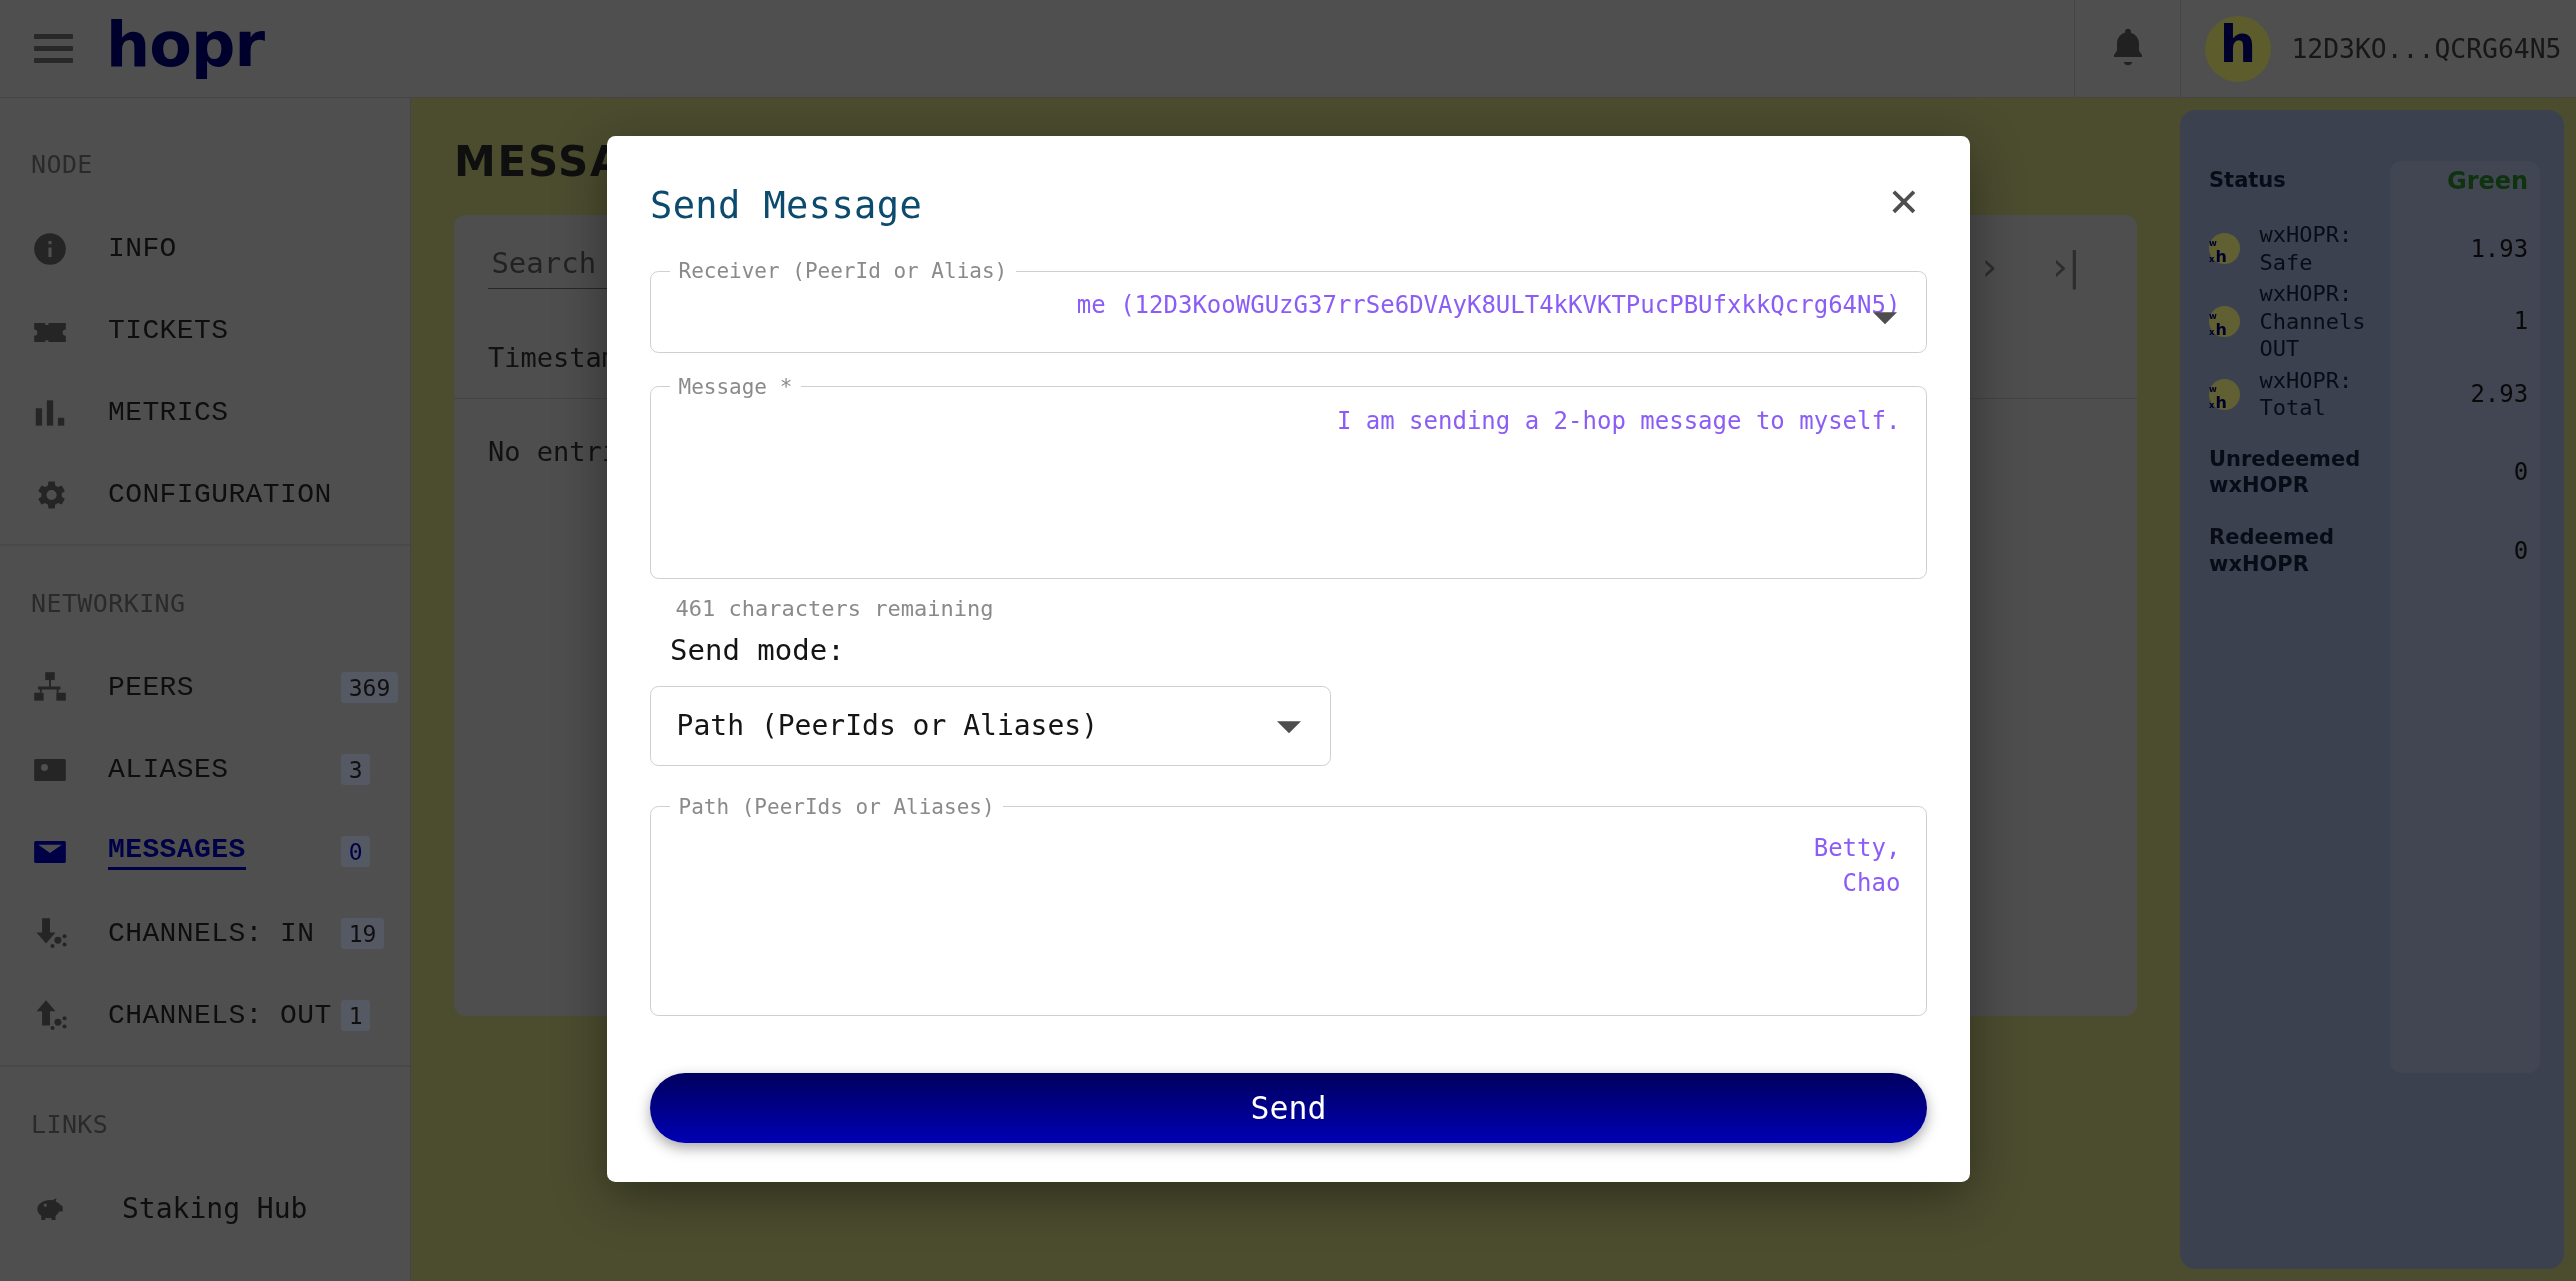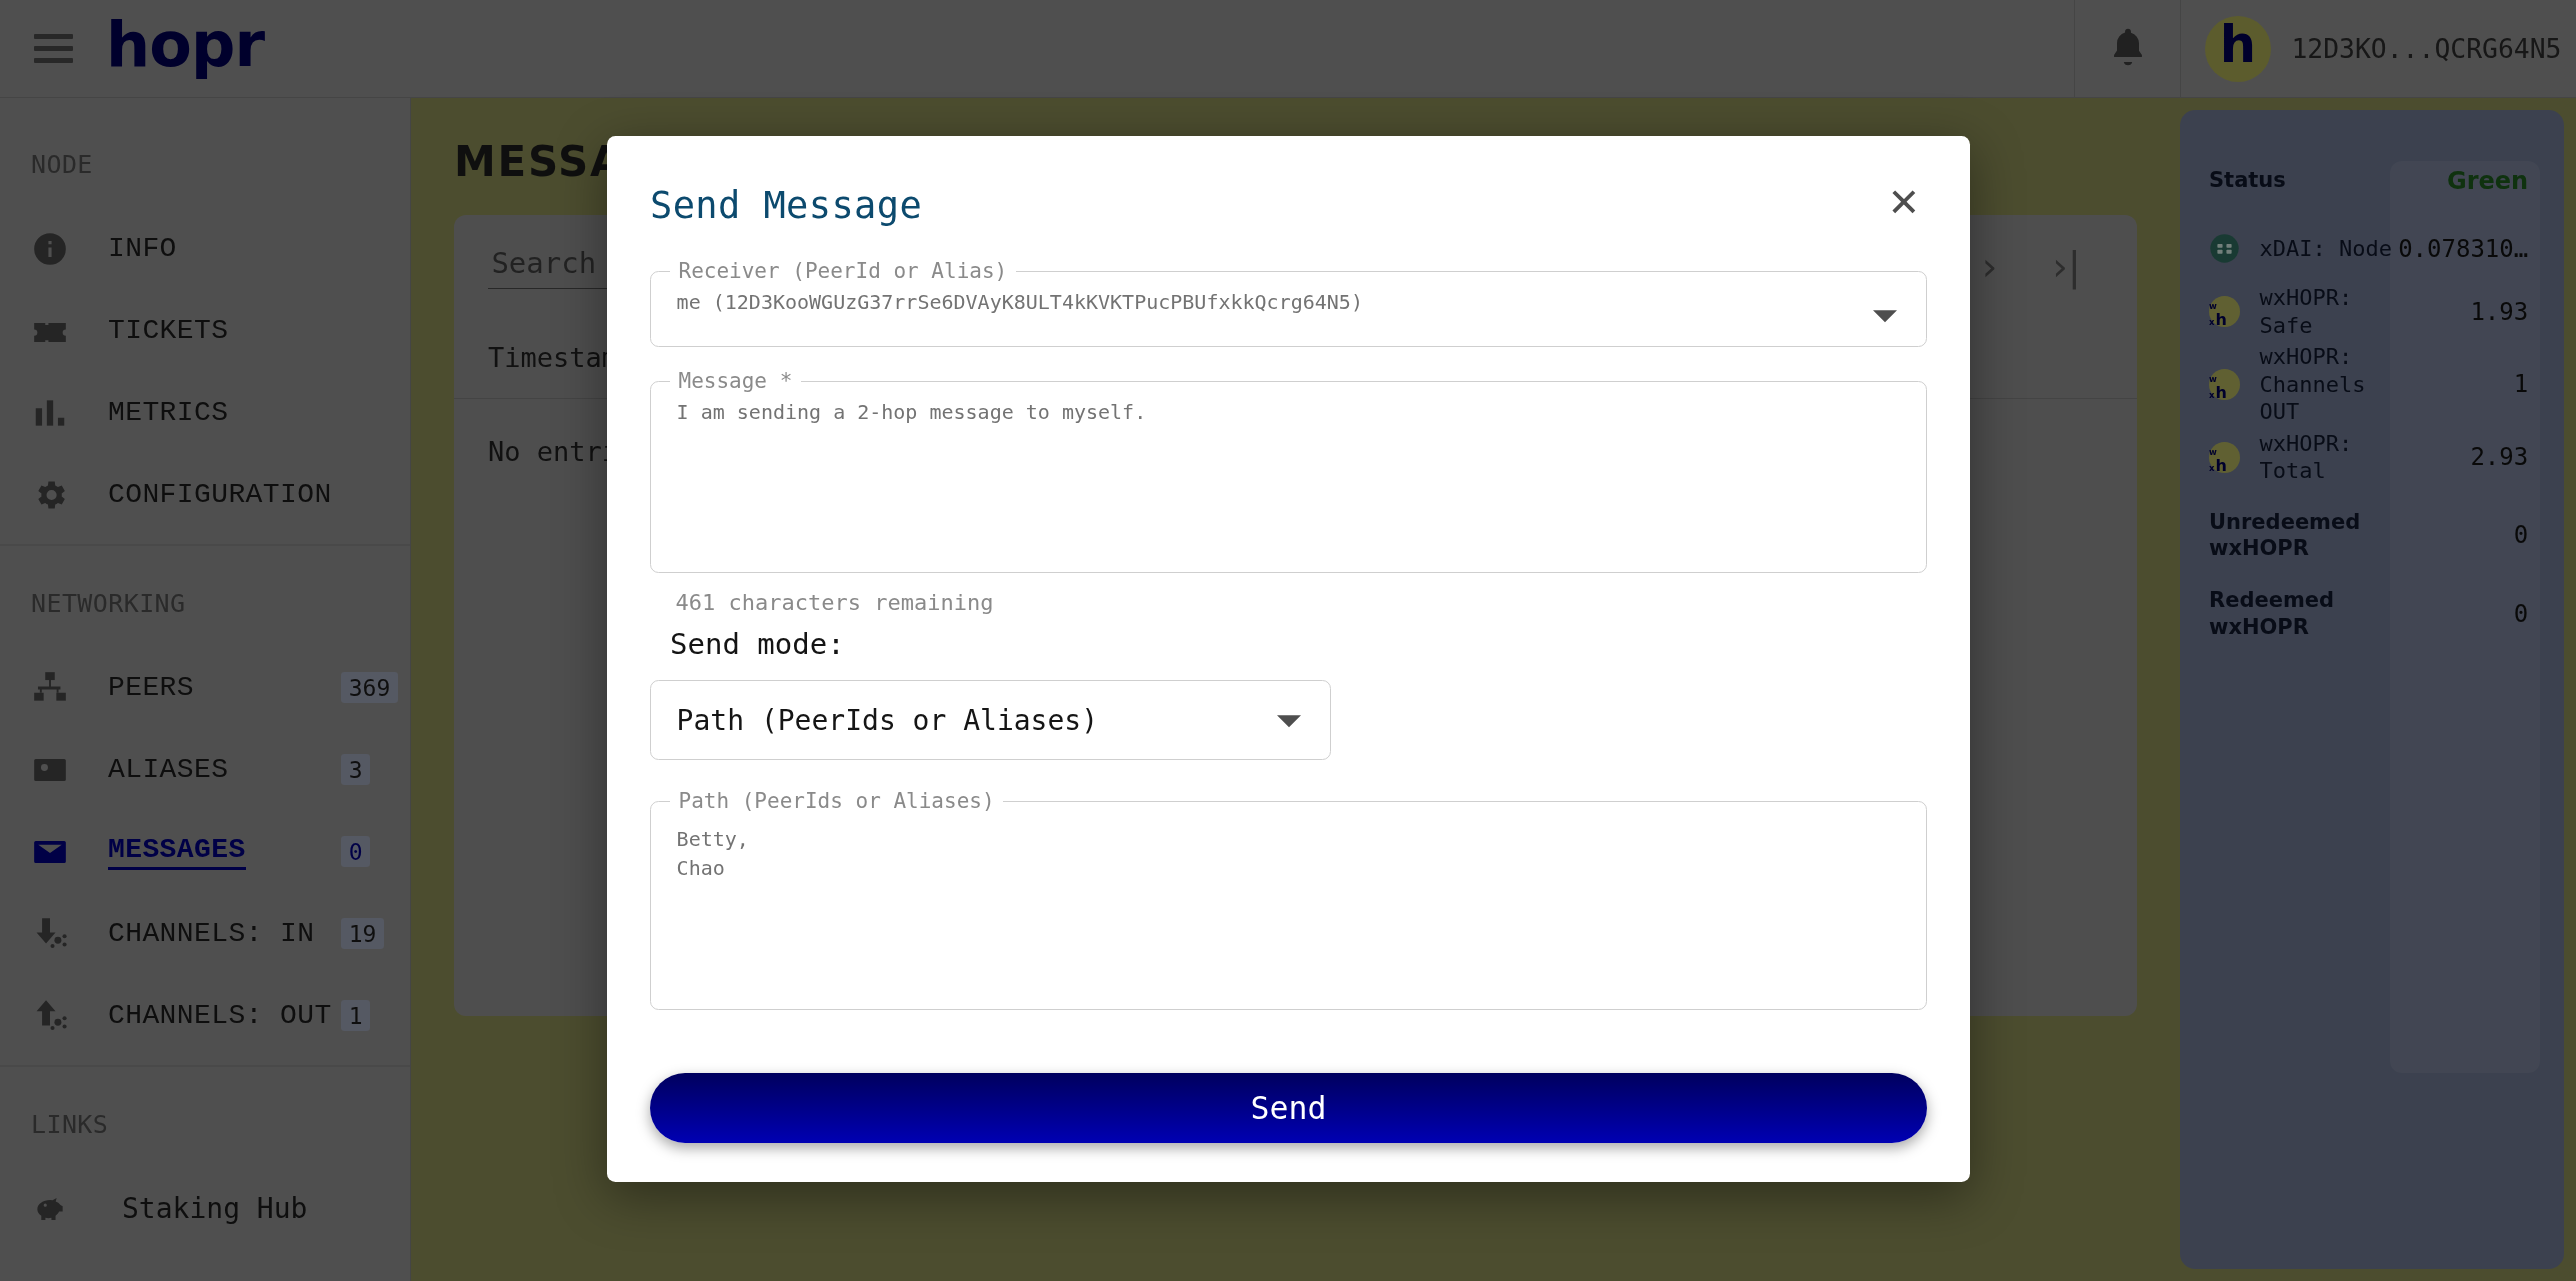--- a/index.html
+++ b/index.html
@@ -241,23 +241,23 @@
     position: relative; border: 1.7px solid #cfcfcf; border-radius: 8.5px;
     margin-bottom: 22px;
   }
   .field > legend {
     font-family: "DejaVu Sans Mono", monospace;
     font-size: 21px; color: #8a8a8a;
     margin-left: 19px; padding: 0 8.5px;
   }
   .field-body {
     font-family: "DejaVu Sans Mono", monospace;
-    font-size: 20px; color: #737373;
+    font-size: 24px; color: #8b5cf6;
     padding: 5.1px 25.6px 29px 25.6px;
-    white-space: pre-wrap; line-height: 1.45;
+    white-space: pre-wrap; line-height: 1.45; text-align: right;
   }
   .select-arrow {
     position: absolute; right: 29px; top: 50%; transform: translateY(-40%);
     width: 0; height: 0;
     border-left: 12px solid transparent; border-right: 12px solid transparent;
     border-top: 12.8px solid #4e4e4e;
   }
   .char-remaining {
     font-family: "DejaVu Sans Mono", monospace;
     font-size: 22px; color: #8a8a8a;
@@ -459,33 +459,20 @@
 
     <div class="infopanel">
       <div class="infocard">
         <div class="value-col-bg"></div>
 
         <div class="info-row status-row">
           <div class="info-label bold">Status</div>
           <div class="info-value green">Green</div>
         </div>
 
-        <div class="info-row">
-          <div class="ico">
-            <svg viewBox="0 0 24 24">
-                <circle cx="12" cy="12" r="11" fill="#2f6b5e"></circle>
-                <rect x="6.5" y="8.5" width="4" height="3" rx="0.6" fill="#cfe8e0"></rect>
-                <rect x="13.5" y="8.5" width="4" height="3" rx="0.6" fill="#cfe8e0"></rect>
-                <rect x="6.5" y="13" width="4" height="3" rx="0.6" fill="#cfe8e0"></rect>
-                <rect x="13.5" y="13" width="4" height="3" rx="0.6" fill="#cfe8e0"></rect>
-              </svg>
-          </div>
-          <div class="info-label">xDAI: Node</div>
-          <div class="info-value">0.078310…</div>
-        </div>
 
         <div class="info-row">
           <div class="ico">
             <div class="tokdot"><span class="wx">w<br>x</span>h</div>
           </div>
           <div class="info-label">wxHOPR: Safe</div>
           <div class="info-value">1.93</div>
         </div>
 
         <div class="info-row">

